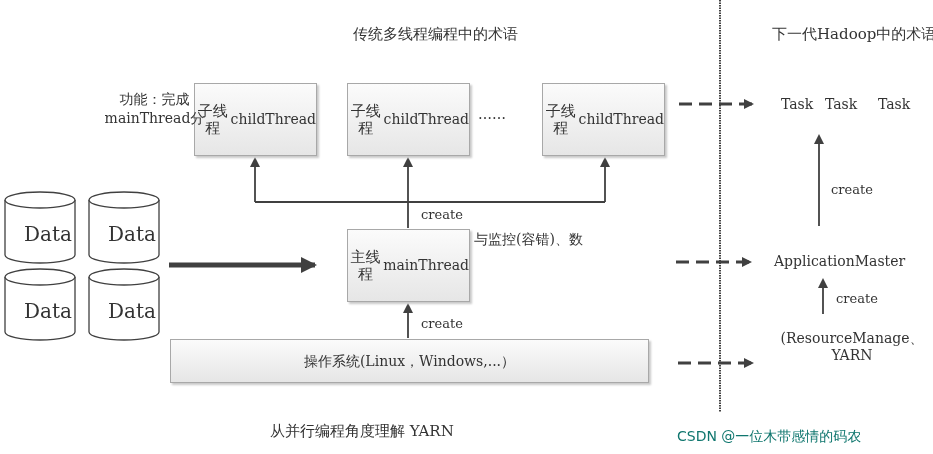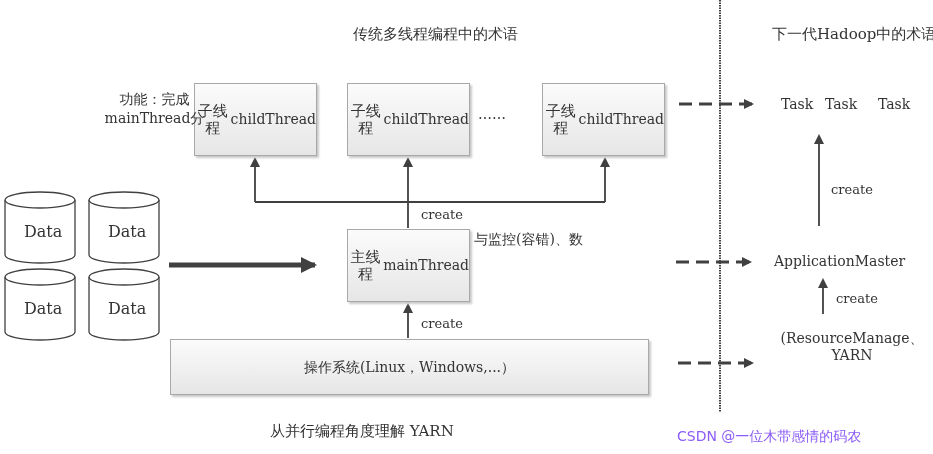--- a/index.html
+++ b/index.html
@@ -8,23 +8,23 @@
   .abs { position:absolute; }
   .title { font-size:15px; color:#333; white-space:nowrap; }
   .box { position:absolute; border:1px solid #a8a8a8;
          background:linear-gradient(#fbfbfb,#e6e6e6);
          box-shadow:2px 2px 2px #c9c9c9; box-sizing:border-box;
          display:flex; flex-direction:row; align-items:center; justify-content:center;
          font-size:14px; line-height:17px; color:#333; text-align:center; }
   .box .cn { font-size:15px; }
   .note { font-size:14px; line-height:20px; color:#333; text-align:center; white-space:nowrap; }
   .lbl { font-size:13px; color:#333; white-space:nowrap; }
-  .cyl-label { position:absolute; font-size:16px; color:#333; }
+  .cyl-label { position:absolute; font-size:20px; color:#333; }
   svg { position:absolute; left:0; top:0; }
-  .watermark { font-family:"DejaVu Sans","Liberation Sans",sans-serif; font-size:14px; color:#8b5cf6; white-space:nowrap; }
+  .watermark { font-family:"DejaVu Sans","Liberation Sans",sans-serif; font-size:14px; color:#0f766e; white-space:nowrap; }
 </style>
 </head>
 <body>
 
 <svg width="933" height="454">
   <defs>
     <marker id="ah" markerWidth="10" markerHeight="10" refX="8" refY="5" orient="auto" markerUnits="userSpaceOnUse">
       <path d="M0,0 L10,5 L0,10 z" fill="#404040"></path>
     </marker>
     <marker id="ahBig" markerWidth="16" markerHeight="16" refX="14" refY="8" orient="auto" markerUnits="userSpaceOnUse">
@@ -96,21 +96,21 @@
 
 <div class="box" style="left:347px; top:229px; width:123px; height:73px;">
   <span class="cn">主线程</span>
   <span>mainThread</span>
 </div>
 
 <div class="abs note" style="left:474px; top:229px; width:168px; text-align:left;">
   <div>与监控(容错)、数</div>
 </div>
 
-<div class="box" style="left:170px; top:339px; width:479px; height:56px; font-size:14px;">
+<div class="box" style="left:170px; top:339px; width:479px; height:44px; font-size:14px;">
   <span>操作系统(Linux，Windows,...）</span>
 </div>
 
 <div class="cyl-label" style="left:24px; top:222px;">Data</div>
 <div class="cyl-label" style="left:108px; top:222px;">Data</div>
 <div class="cyl-label" style="left:24px; top:299px;">Data</div>
 <div class="cyl-label" style="left:108px; top:299px;">Data</div>
 
 <div class="abs title" style="left:270px; top:422px;">从并行编程角度理解 YARN</div>
 

